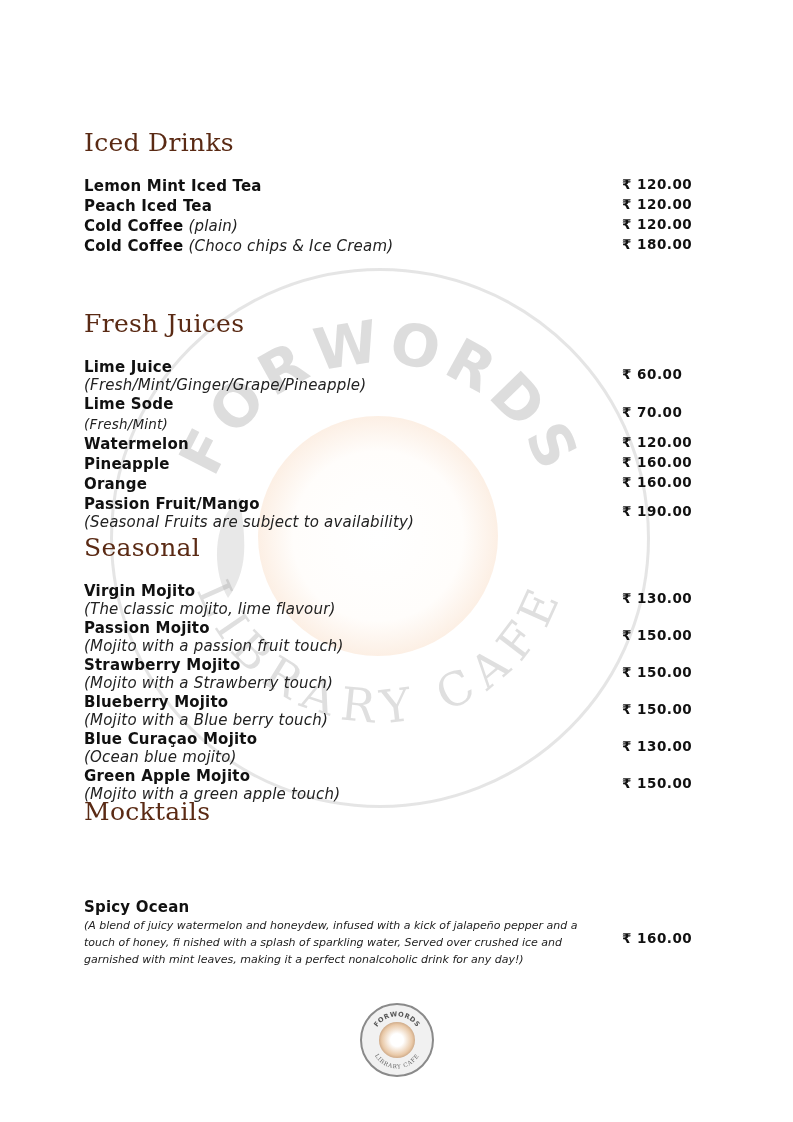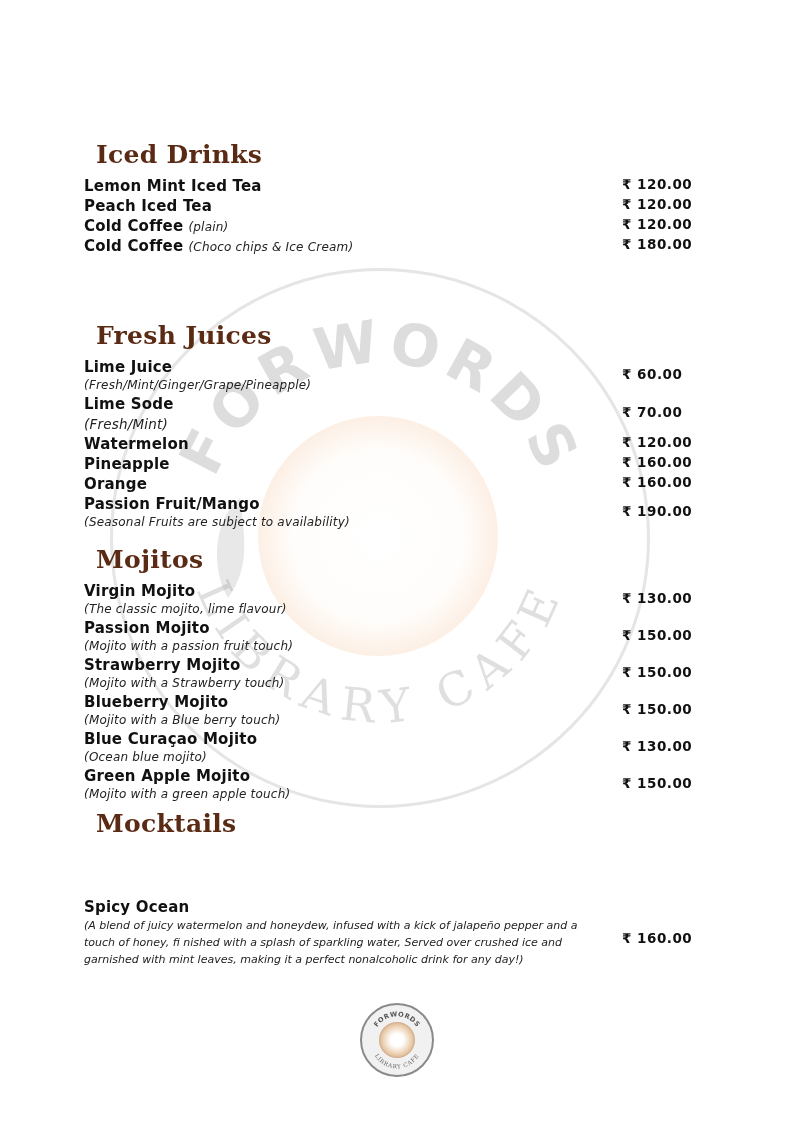--- a/index.html
+++ b/index.html
@@ -7,27 +7,27 @@
            font-family: "DejaVu Sans", sans-serif; color: #111; }
 
     .watermark { position: absolute; left: 110px; top: 268px; width: 540px; height: 540px;
                  border-radius: 50%; pointer-events: none; }
     .wm-ring { position: absolute; inset: 0; border-radius: 50%;
                border: 3px solid rgba(160,160,160,0.28); }
     .wm-cup { position: absolute; left: 148px; top: 148px; width: 240px; height: 240px; border-radius: 50%;
               background: radial-gradient(circle at 50% 50%, #ffffff 0%, #fffdfb 50%, #fbe9da 80%, #f3d7c2 92%, rgba(255,255,255,0) 100%); }
     .wm-svg { position: absolute; inset: 0; }
 
-    .section-title { position: absolute; left: 84px; margin: 12px;
-                     font-family: "DejaVu Serif", serif; font-weight: bold;
+    .section-title { position: absolute; left: 84px; margin: 0;
+                     font-family: "DejaVu Serif", serif; font-weight: normal;
                      font-size: 25px; color: #5a2a14; letter-spacing: 0.3px; }
 
     .row { position: absolute; left: 84px; width: 604px; }
     .item-name { font-weight: bold; font-size: 15px; line-height: 20px; letter-spacing: 0.2px; }
-    .item-note { font-style: italic; font-weight: normal; font-size: 12px; letter-spacing: 0.2px; color: #222; }
+    .item-note { font-style: italic; font-weight: normal; font-size: 15px; letter-spacing: 0.2px; color: #222; }
     .item-note.block { display: block; line-height: 17px; }
     .item-note.large { font-size: 13.5px; line-height: 20px; }
     .price { position: absolute; left: 538px; font-weight: bold; font-size: 13.5px;
              letter-spacing: 0.5px; white-space: nowrap; }
     .desc { display: block; width: 515px; font-style: italic; font-size: 11px; line-height: 17px; color: #222; }
 
     .footer-logo { position: absolute; left: 360px; top: 1003px; width: 74px; height: 74px; border-radius: 50%;
                    background: #f1f1f1; border: 2px solid #8a8a8a; box-sizing: border-box; }
     .footer-logo .inner { position: absolute; left: 17px; top: 17px; width: 36px; height: 36px; border-radius: 50%;
                           background: radial-gradient(circle, #fff 25%, #e9c9a8 60%, #8a5a36 100%); }
@@ -98,21 +98,21 @@
 <div class="row" style="top:474px">
   <span class="item-name">Orange</span>
   <span class="price" style="top:0">₹ 160.00</span>
 </div>
 <div class="row" style="top:494px">
   <span class="item-name">Passion Fruit/Mango</span>
   <span class="item-note block">(Seasonal Fruits are subject to availability)</span>
   <span class="price" style="top:9px">₹ 190.00</span>
 </div>
 
-<h2 class="section-title" style="top:533px">Mojitos</h2>
+<h2 class="section-title" style="top:533px">Seasonal</h2>
 
 <div class="row" style="top:581px">
   <span class="item-name">Virgin Mojito</span>
   <span class="item-note block">(The classic mojito, lime flavour)</span>
   <span class="price" style="top:9px">₹ 130.00</span>
 </div>
 <div class="row" style="top:618px">
   <span class="item-name">Passion Mojito</span>
   <span class="item-note block">(Mojito with a passion fruit touch)</span>
   <span class="price" style="top:9px">₹ 150.00</span>

